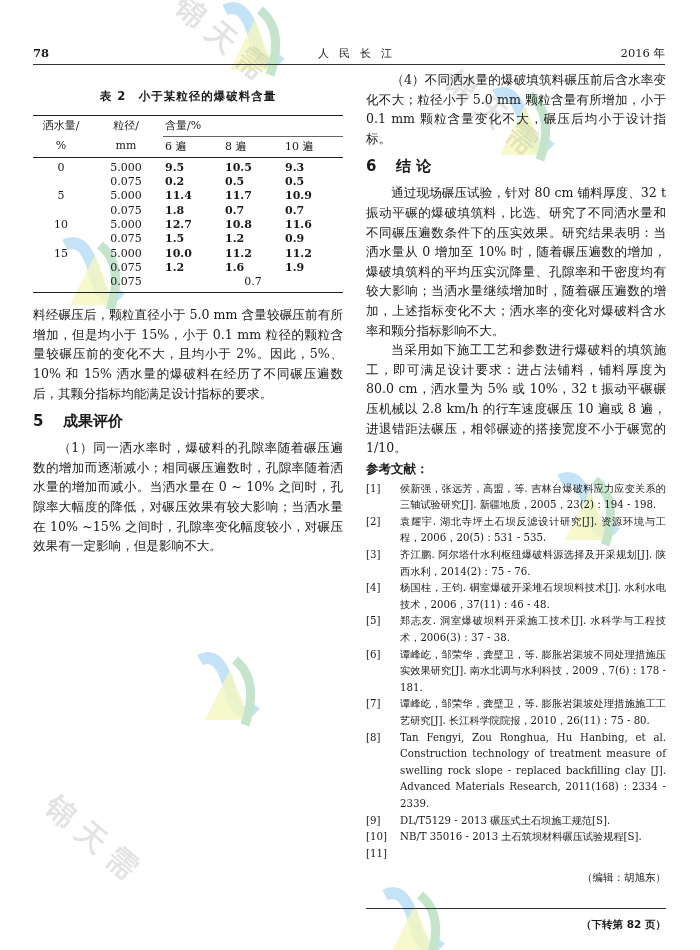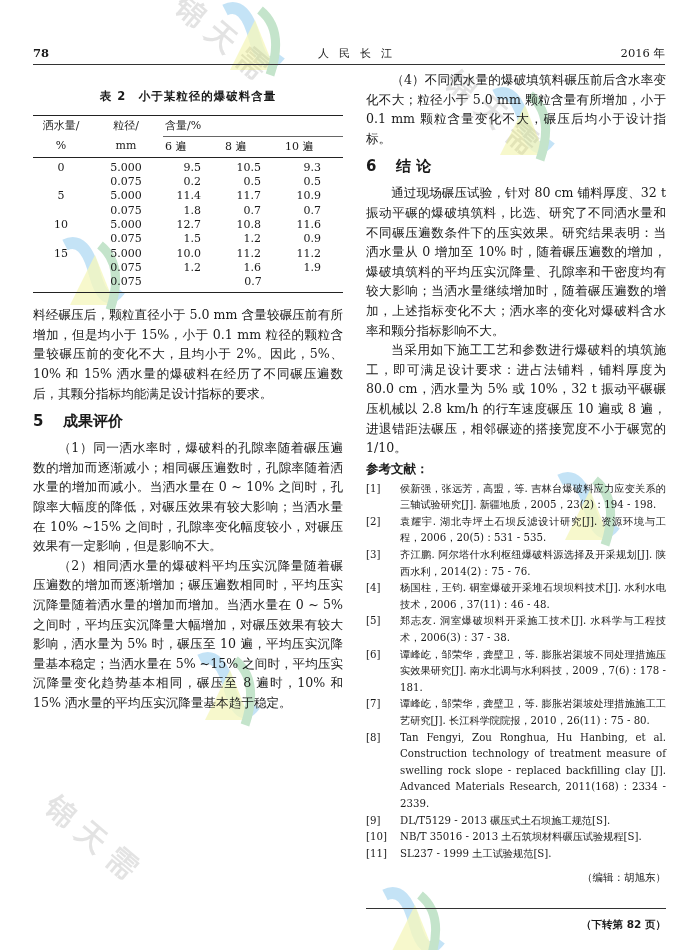--- a/index.html
+++ b/index.html
@@ -24,21 +24,21 @@
   table.data { width: 100%; border-collapse: collapse; font-size: 11px; line-height: 14px; }
   table.data th { font-weight: normal; padding: 3px 2px; }
   table.data td { padding: 0 2px; height: 14.3px; }
   table.data thead tr.h1 th { border-top: 1.5px solid #222; }
   table.data thead tr.h2 th { border-bottom: 1px solid #222; }
   table.data thead tr.h1 th.group { border-bottom: 1px solid #666; }
   table.data tbody tr:last-child td { border-bottom: 1.5px solid #222; padding-bottom: 3px; }
   table.data tbody tr:first-child td { padding-top: 3px; }
   .c-water { width: 52px; text-align: center; }
   .c-size { width: 70px; text-align: center; }
-  .c-val { text-align: right; padding-right: 22px !important; }
+  .c-val { text-align: left; padding-right: 22px !important; font-weight: bold; }
   .c-merged { text-align: center; }
 
   p.para { margin: 0; text-indent: 2em; }
   p.cont { margin: 0; }
   h2.sec { margin: 7px 0 6px 0; font-family: "DejaVu Sans", sans-serif; font-weight: bold; font-size: 15px; line-height: 22px; }
   h2.sec .num { display: inline-block; width: 30px; }
   .ref-title { font-family: "DejaVu Sans", sans-serif; font-weight: bold; font-size: 12.5px; margin: 2px 0 3px 0; line-height: 18px; }
   .refs { font-size: 10.2px; line-height: 16.6px; }
   .ref { display: flex; }
   .ref .idx { flex: 0 0 34px; }
@@ -173,21 +173,20 @@
     </tbody>
   </table>
 
   <div style="height:12px"></div>
   <p class="cont">料经碾压后，颗粒直径小于 5.0 mm 含量较碾压前有所增加，但是均小于 15%，小于 0.1 mm 粒径的颗粒含量较碾压前的变化不大，且均小于 2%。因此，5%、10% 和 15% 洒水量的爆破料在经历了不同碾压遍数后，其颗分指标均能满足设计指标的要求。</p>
 
   <h2 class="sec">
     <span class="num">5</span><span>成果评价</span>
   </h2>
   <p class="para">（1）同一洒水率时，爆破料的孔隙率随着碾压遍数的增加而逐渐减小；相同碾压遍数时，孔隙率随着洒水量的增加而减小。当洒水量在 0 ~ 10% 之间时，孔隙率大幅度的降低，对碾压效果有较大影响；当洒水量在 10% ~15% 之间时，孔隙率变化幅度较小，对碾压效果有一定影响，但是影响不大。</p>
-  <p class="para">（2）相同洒水量的爆破料平均压实沉降量随着碾压遍数的增加而逐渐增加；碾压遍数相同时，平均压实沉降量随着洒水量的增加而增加。当洒水量在 0 ~ 5% 之间时，平均压实沉降量大幅增加，对碾压效果有较大影响，洒水量为 5% 时，碾压至 10 遍，平均压实沉降量基本稳定；当洒水量在 5% ~15% 之间时，平均压实沉降量变化趋势基本相同，碾压至 8 遍时，10% 和 15% 洒水量的平均压实沉降量基本趋于稳定。</p>
 </div>
 
 <div class="col col-right">
   <p class="para">（4）不同洒水量的爆破填筑料碾压前后含水率变化不大；粒径小于 5.0 mm 颗粒含量有所增加，小于 0.1 mm 颗粒含量变化不大，碾压后均小于设计指标。</p>
   <h2 class="sec">
     <span class="num">6</span><span>结 论</span>
   </h2>
   <p class="para">通过现场碾压试验，针对 80 cm 铺料厚度、32 t 振动平碾的爆破填筑料，比选、研究了不同洒水量和不同碾压遍数条件下的压实效果。研究结果表明：当洒水量从 0 增加至 10% 时，随着碾压遍数的增加，爆破填筑料的平均压实沉降量、孔隙率和干密度均有较大影响；当洒水量继续增加时，随着碾压遍数的增加，上述指标变化不大；洒水率的变化对爆破料含水率和颗分指标影响不大。</p>
   <p class="para">当采用如下施工工艺和参数进行爆破料的填筑施工，即可满足设计要求：进占法铺料，铺料厚度为 80.0 cm，洒水量为 5% 或 10%，32 t 振动平碾碾压机械以 2.8 km/h 的行车速度碾压 10 遍或 8 遍，进退错距法碾压，相邻碾迹的搭接宽度不小于碾宽的 1/10。</p>
 
@@ -228,19 +227,18 @@
     <div class="ref">
         <span class="idx">[9]</span>
         <span class="txt">DL/T5129 - 2013 碾压式土石坝施工规范[S].</span>
       </div>
     <div class="ref">
         <span class="idx">[10]</span>
         <span class="txt">NB/T 35016 - 2013 土石筑坝材料碾压试验规程[S].</span>
       </div>
     <div class="ref">
         <span class="idx">[11]</span>
-        <span class="txt">SL237 - 1999 土工试验规范[S].</span>
       </div>
   </div>
   <div class="editor">（编辑：胡旭东）</div>
   <div class="end-rule"></div>
   <div class="continued">（下转第 82 页）</div>
 </div>
 
 </body></html>

